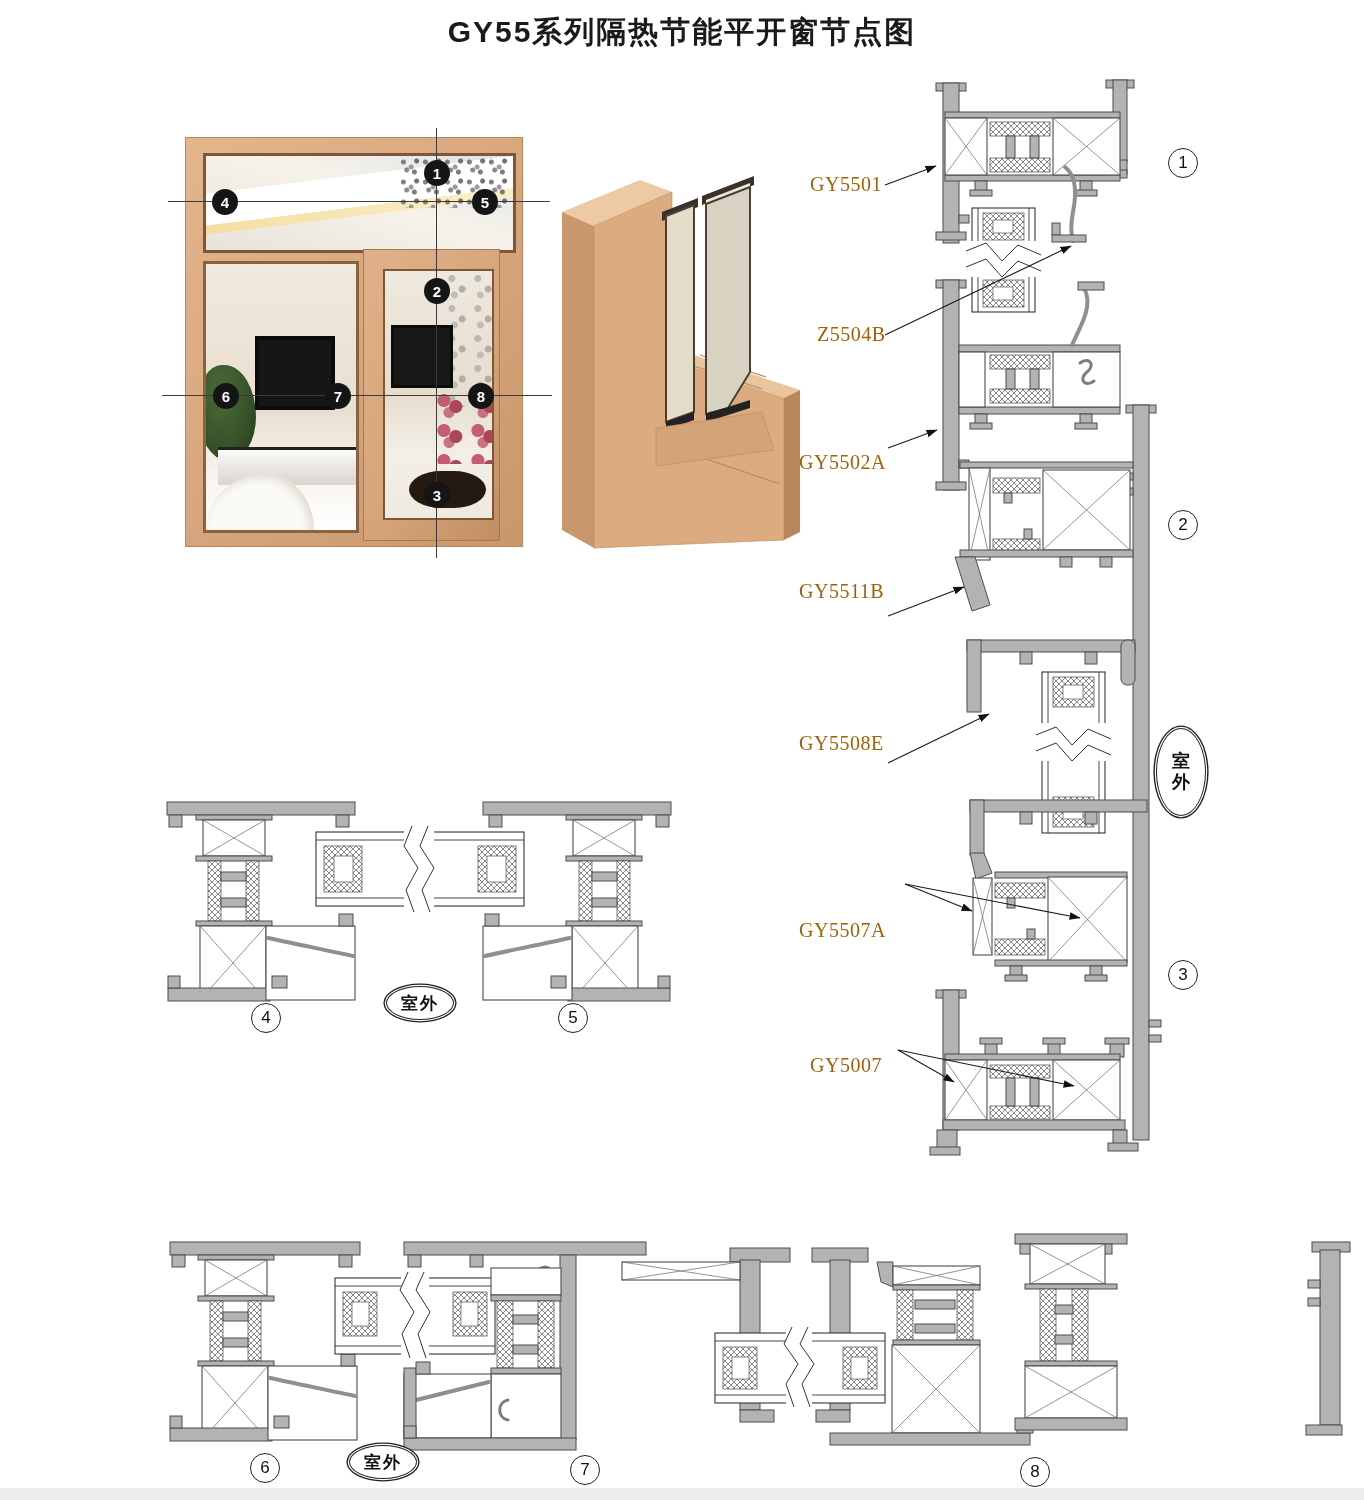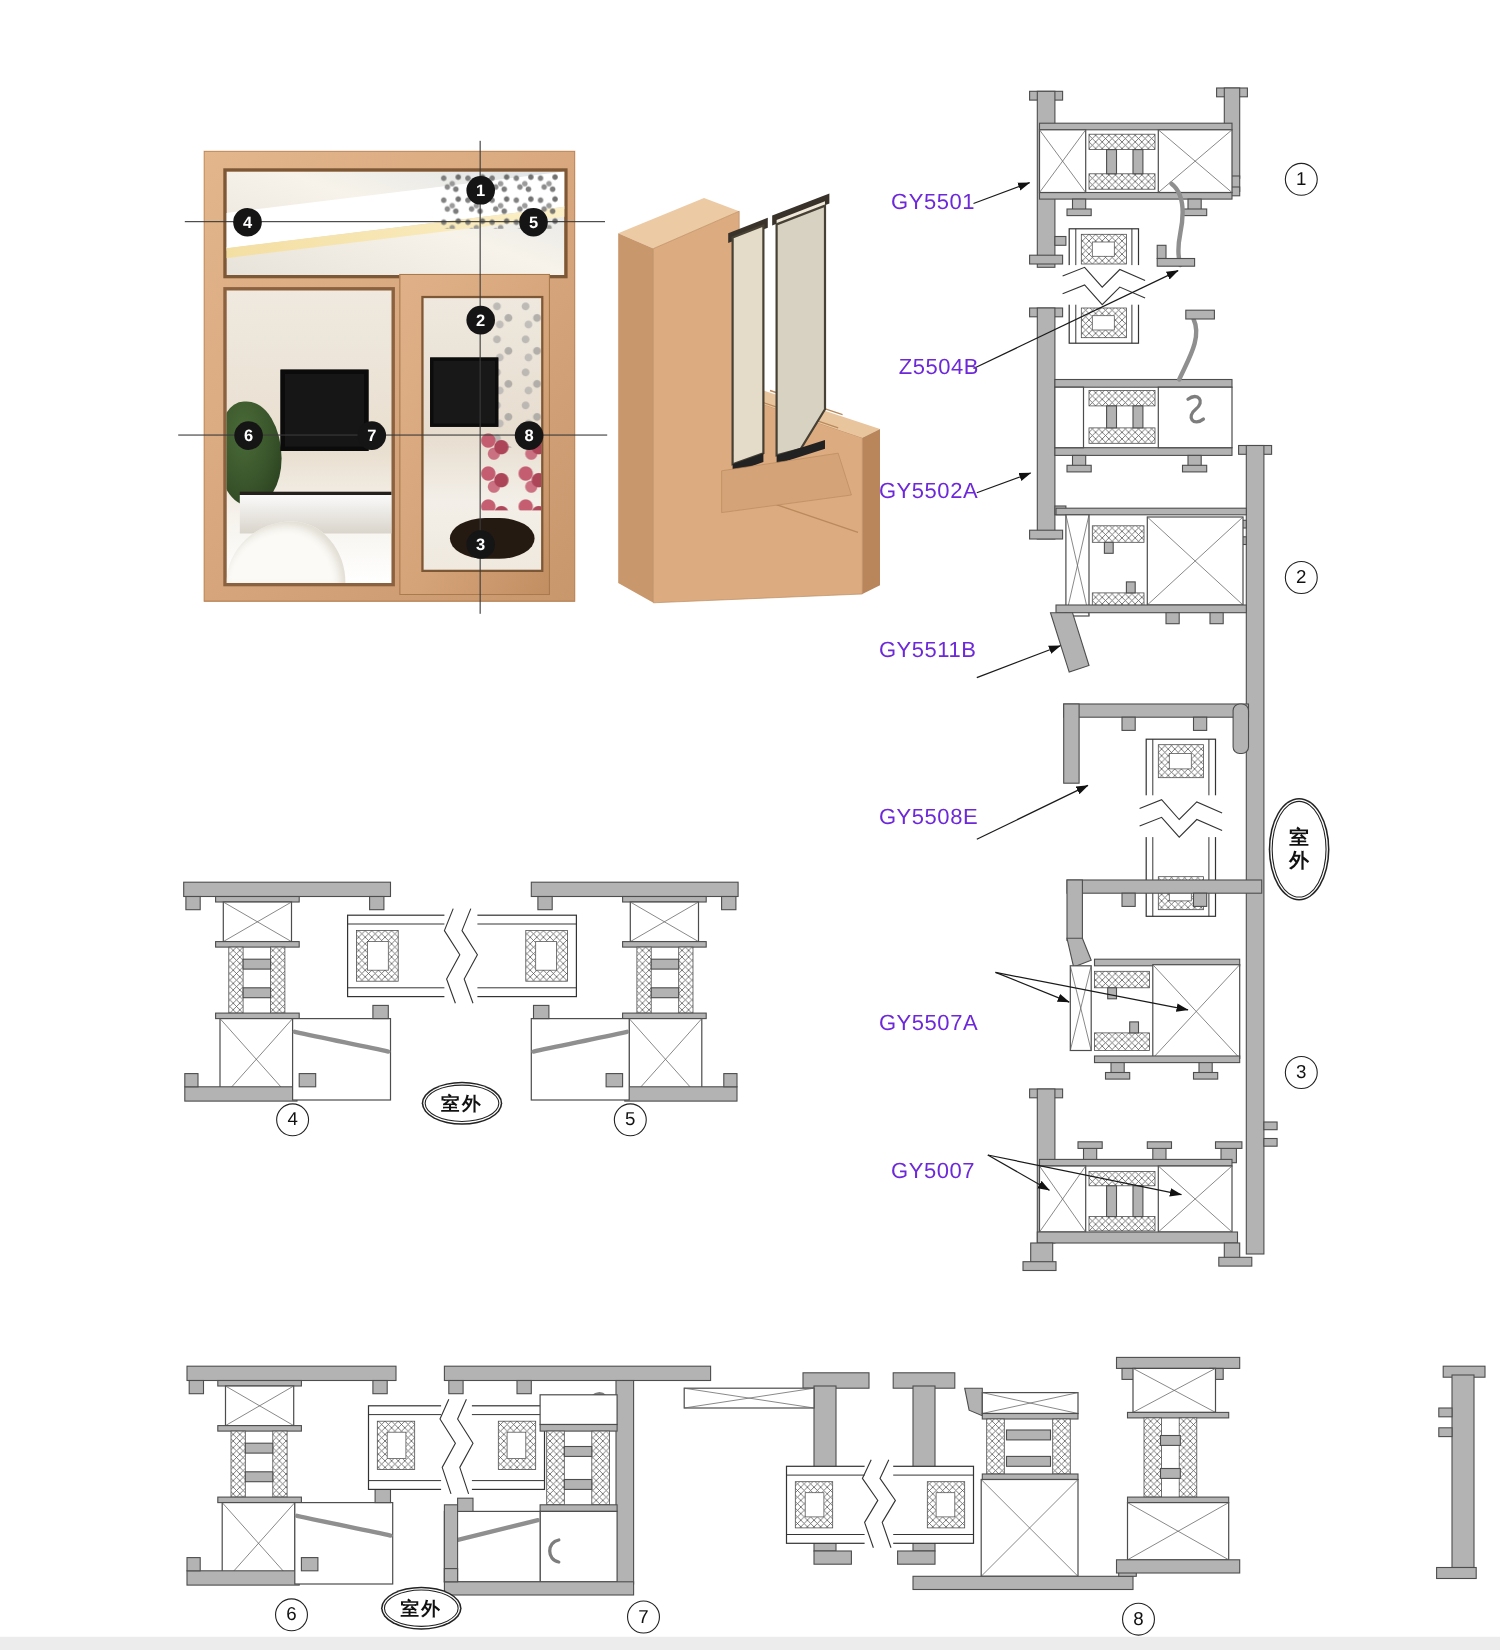--- a/index.html
+++ b/index.html
@@ -14,21 +14,21 @@
   .pfline{fill:none;stroke:#8f8f8f;stroke-width:4;stroke-linecap:round;}
   .clip{fill:none;stroke:#7d7d7d;stroke-width:3;stroke-linecap:round;}
   .ldr{fill:none;stroke:#1a1a1a;stroke-width:1.1;marker-end:url(#arr);}
   .glz{fill:#fff;stroke:#333;stroke-width:1.1;}
   .gll{stroke:#333;stroke-width:0.9;fill:none;}
   .zig{fill:none;stroke:#333;stroke-width:1;}
   .notch{fill:#fff;stroke:#555;stroke-width:0.7;}
   .blank{fill:#fff;stroke:none;}
   [data-xbox] rect{fill:#fff;stroke:#4d4d4d;stroke-width:1.1;}
   [data-xbox] line{stroke:#666;stroke-width:0.7;}
-  .plabel{position:absolute;font-size:20px;color:#6d28d9;letter-spacing:0.5px;white-space:nowrap;}
+  .plabel{position:absolute;font-size:20px;color:#a16207;letter-spacing:0.5px;white-space:nowrap;font-family:Liberation Serif, serif;}
   .circ{position:absolute;width:28px;height:28px;border:1.6px solid #222;border-radius:50%;
         background:#fff;display:flex;align-items:center;justify-content:center;
         font-size:17px;color:#111;transform:translate(-50%,-50%);}
   .oval{position:absolute;width:66px;height:32px;border:1.5px solid #222;border-radius:50%;
         background:#fff;display:flex;align-items:center;justify-content:center;
         font-size:17px;font-weight:bold;color:#111;transform:translate(-50%,-50%);
         box-shadow:0 0 0 1.2px #fff,0 0 0 2.6px #222;letter-spacing:2px;}
   .oval-v{position:absolute;width:48px;height:86px;border:1.5px solid #222;border-radius:50%;
         background:#fff;display:flex;flex-direction:column;align-items:center;justify-content:center;
         font-size:18px;font-weight:bold;color:#111;transform:translate(-50%,-50%);line-height:1.15;
@@ -92,20 +92,21 @@
       <pattern id="hatch" width="6" height="6" patternUnits="userSpaceOnUse">
         <rect width="6" height="6" fill="#fff"></rect>
         <path d="M0,0 L6,6 M6,0 L0,6" stroke="#555" stroke-width="0.7"></path>
       </pattern>
       <marker id="arr" markerWidth="11" markerHeight="9" refX="9.5" refY="4" orient="auto">
         <path d="M0,0.5 L10,4 L0,7.5 z" fill="#111"></path>
       </marker>
     </defs>
   </svg>
 
+  <div class="title">GY55系列隔热节能平开窗节点图</div>
 
   <div class="photo">
     <div class="opening op-a">
       <div class="ceil"></div>
         <div class="glow"></div>
         <div class="chand"></div>
     </div>
     <div class="opening op-b">
       <div class="plant"></div>
       <div class="tv"></div>
@@ -338,21 +339,21 @@
       <path class="ldr" d="M108,688 L209,639"></path>
       <path class="ldr" d="M125,809 L192,836"></path>
       <path class="ldr" d="M125,809 L300,843"></path>
       <path class="ldr" d="M118,975 L174,1007"></path>
       <path class="ldr" d="M118,975 L294,1011"></path>
     </g>
   </svg>
 
   <div class="plabel" style="left:810px;top:173px">GY5501</div>
   <div class="plabel" style="left:817px;top:323px">Z5504B</div>
-  <div class="plabel" style="left:799px;top:436px">GY5502A</div>
+  <div class="plabel" style="left:799px;top:451px">GY5502A</div>
   <div class="plabel" style="left:799px;top:580px">GY5511B</div>
   <div class="plabel" style="left:799px;top:732px">GY5508E</div>
   <div class="plabel" style="left:799px;top:919px">GY5507A</div>
   <div class="plabel" style="left:810px;top:1054px">GY5007</div>
 
   <span class="circ" style="left:1183px;top:163px">1</span>
   <span class="circ" style="left:1183px;top:525px">2</span>
   <span class="circ" style="left:1183px;top:975px">3</span>
   <div class="oval-v" style="left:1181px;top:772px">
     <span>室</span>

